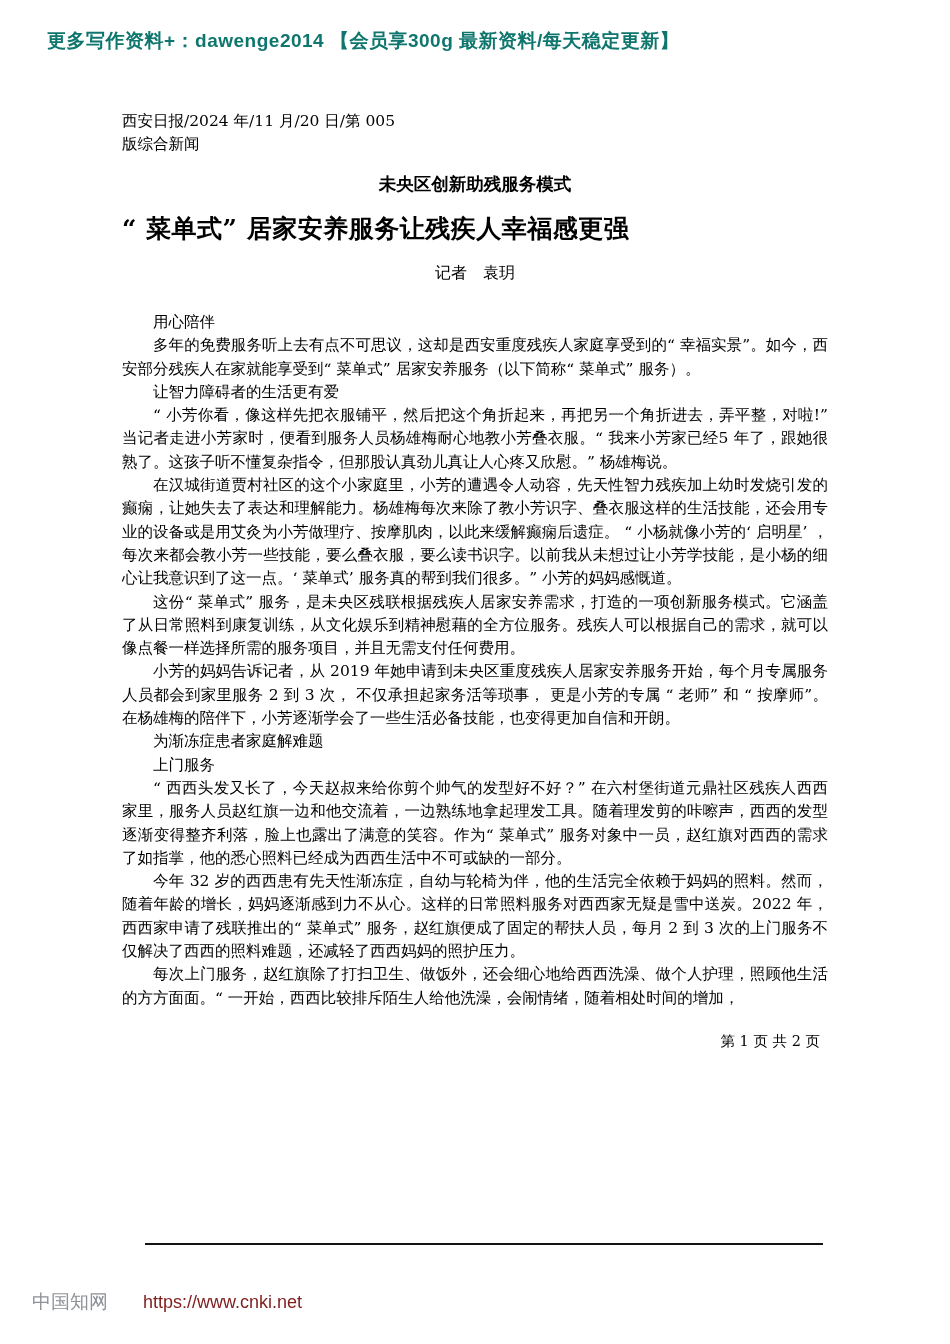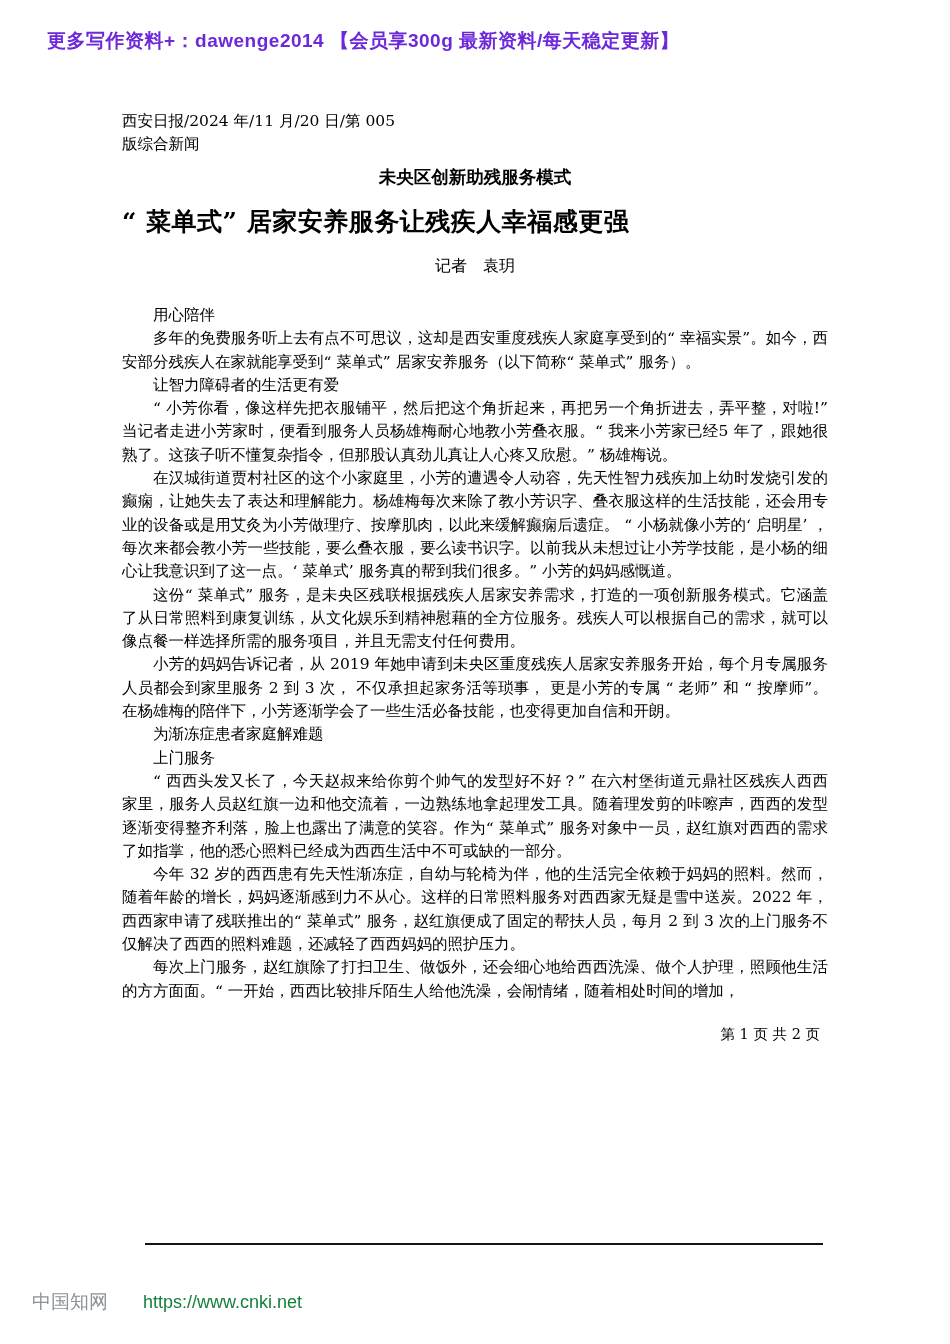--- a/index.html
+++ b/index.html
@@ -8,31 +8,31 @@
     position:relative;
     background:#ffffff;
     font-family:"DejaVu Serif", serif;
     color:#000;
     overflow:hidden;
   }
   .promo {
     position:absolute; left:47px; top:28px;
     font-family:"Liberation Sans", sans-serif;
     font-weight:bold; font-size:19px;
-    color:#6d28d9; letter-spacing:0.5px;
+    color:#0f766e; letter-spacing:0.5px;
     white-space:nowrap;
   }
   .content {
     position:absolute; left:122px; top:110px; width:706px;
   }
   .source-line {
     font-size:15.5px; line-height:23px;
   }
   .kicker {
-    margin-top:9px;
+    margin-top:16px;
     text-align:center;
     font-family:"Liberation Sans", sans-serif;
     font-weight:bold; font-size:17.5px;
   }
   .main-title {
     margin-top:16px;
     font-weight:bold; font-size:25px;
     letter-spacing:0.5px;
   }
   .byline {
@@ -59,21 +59,21 @@
     left:145px; top:1243px;
     width:678px; height:0;
     border-top:2px solid #141414;
   }
   .watermark {
     position:absolute; left:32px; top:1289px;
     display:flex; align-items:baseline; gap:35px;
     font-family:"Liberation Sans", sans-serif;
   }
   .watermark .brand { color:#8d9298; font-size:19px; }
-  .watermark .url   { color:#15803d; font-size:18px; text-decoration:none; }
+  .watermark .url   { color:#7f1d1d; font-size:18px; text-decoration:none; }
 </style>
 </head>
 <body>
 
 <div class="promo">更多写作资料+：dawenge2014 【会员享300g 最新资料/每天稳定更新】</div>
 
 <div class="content">
   <div class="source-block">
     <div class="source-line">西安日报/2024 年/11 月/20 日/第  005</div>
     <div class="source-line">版综合新闻</div>

